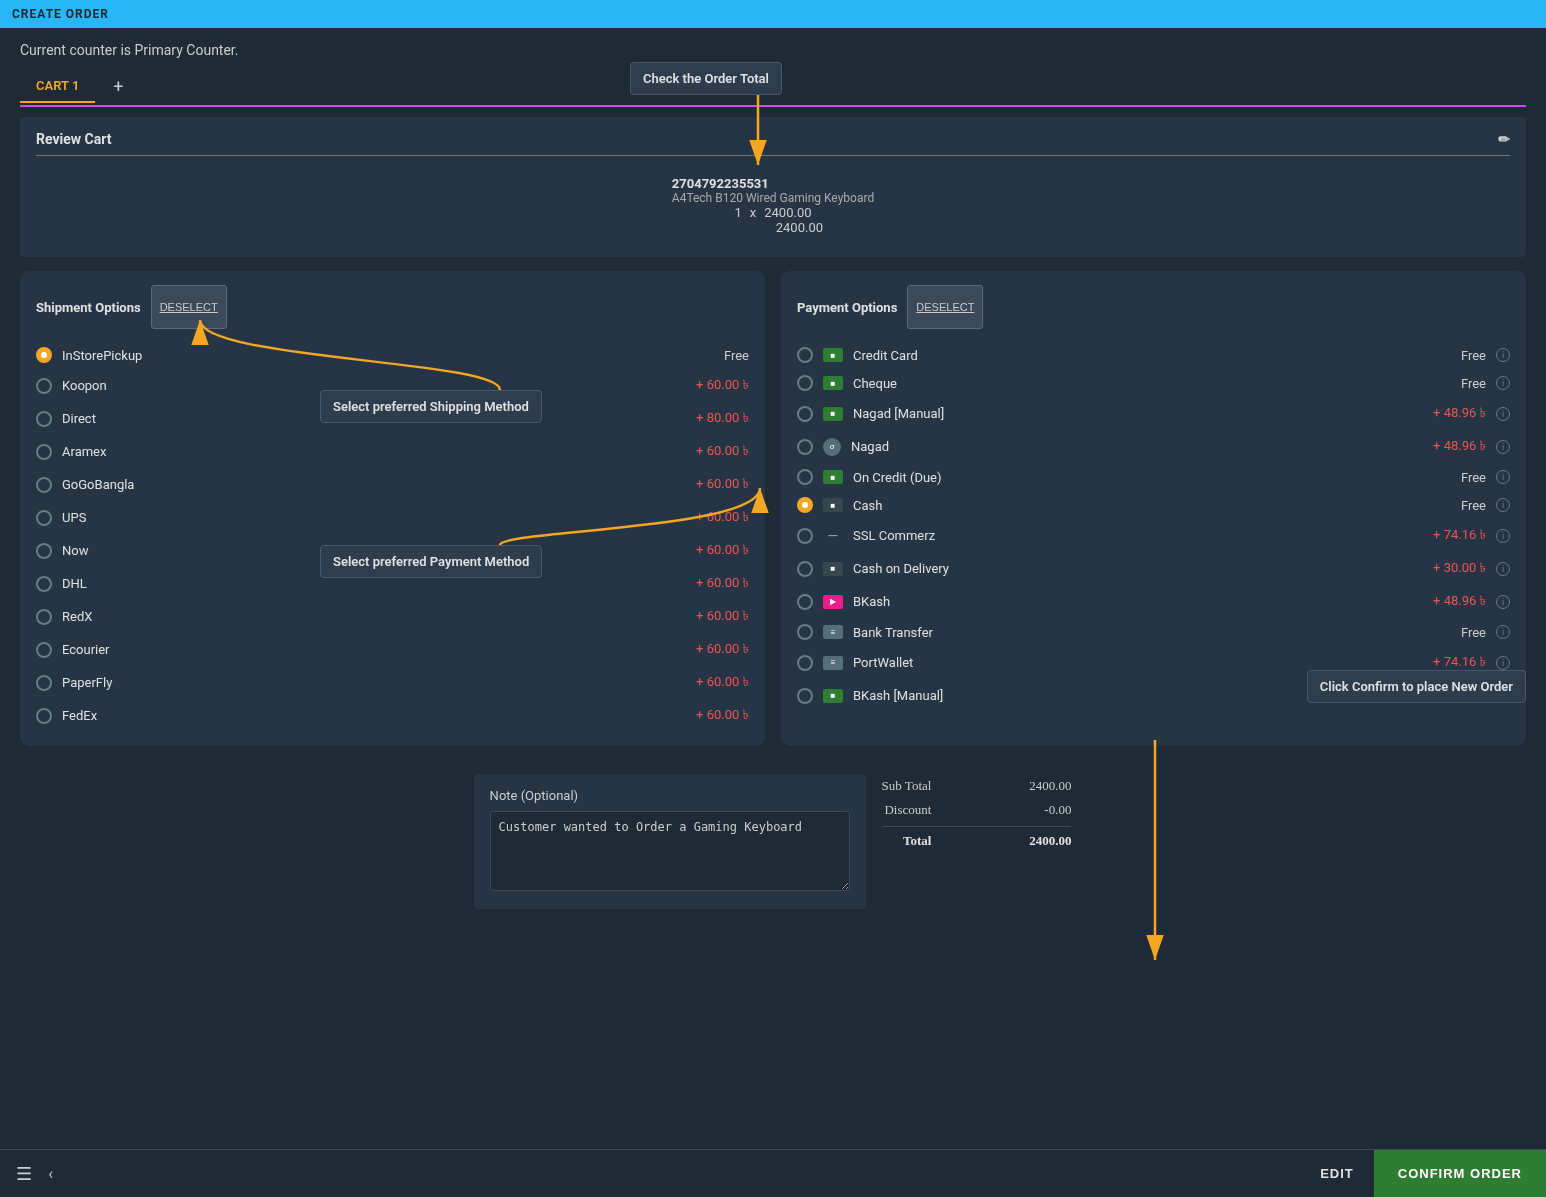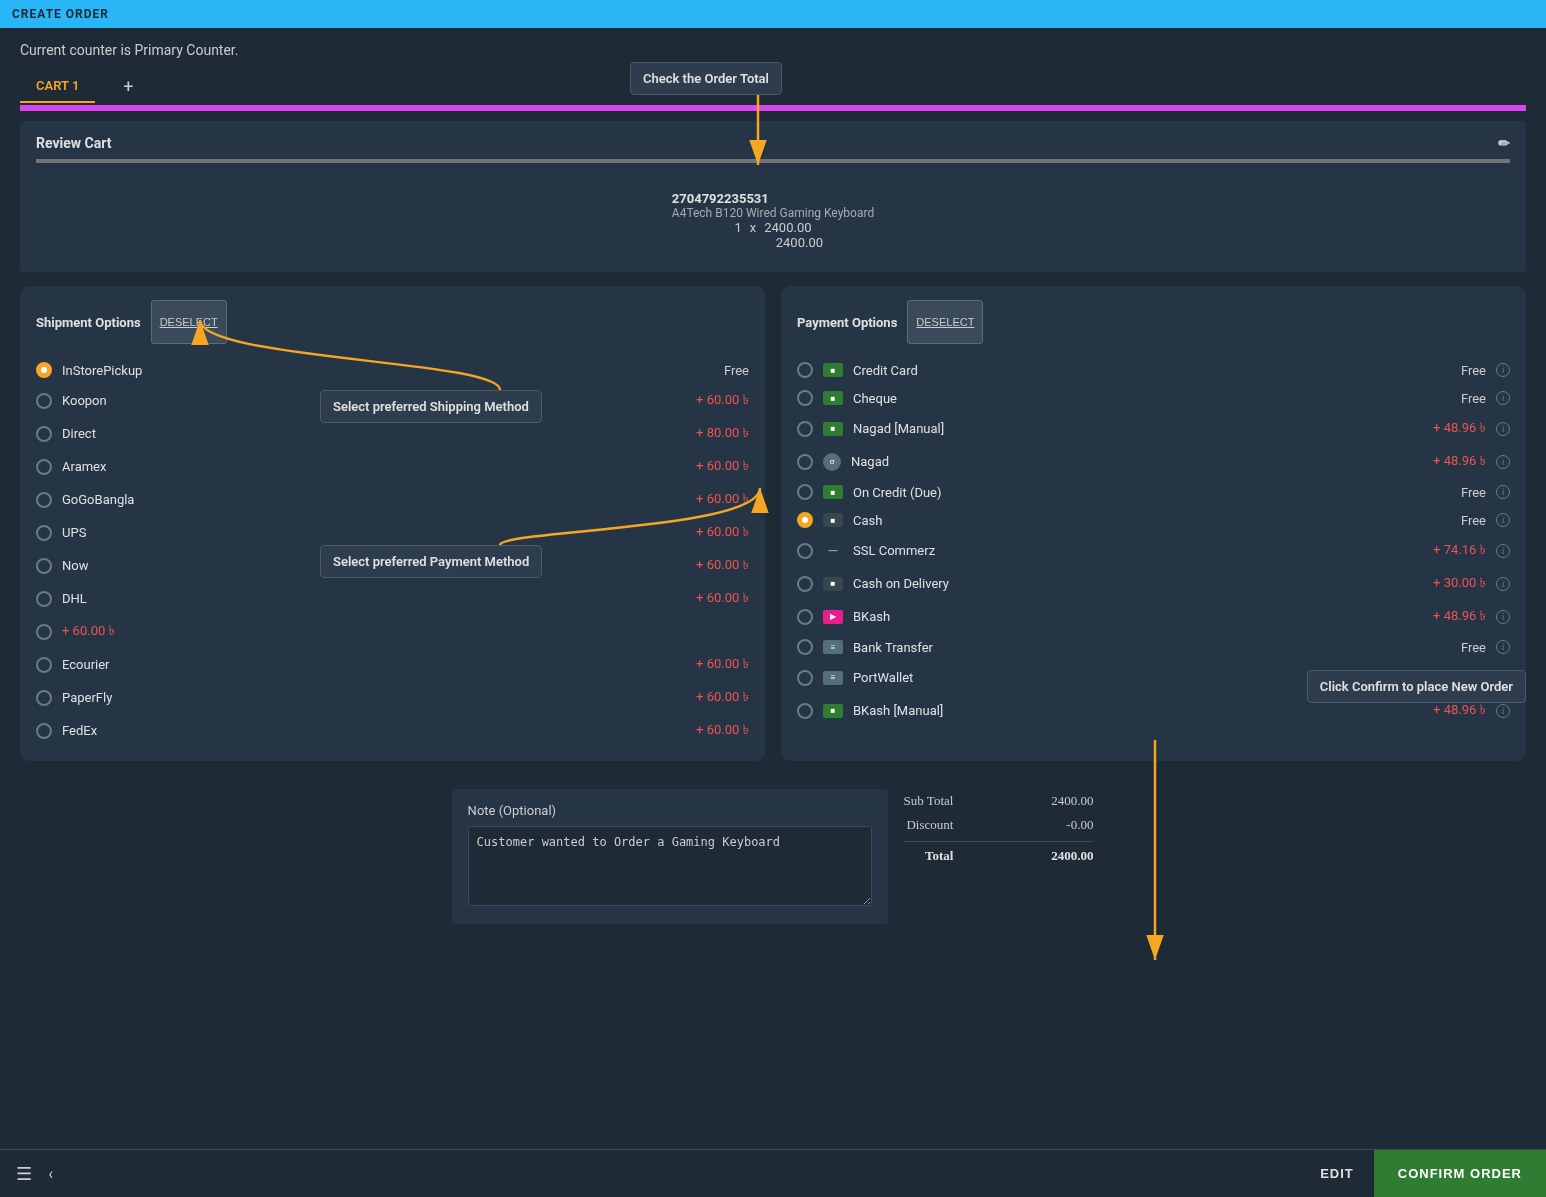--- a/index.html
+++ b/index.html
@@ -37,22 +37,22 @@
     .counter-text {
       font-size: 14px;
       color: #ccc;
       margin-bottom: 10px;
     }
 
     
     .tabs-row {
       display: flex;
       align-items: center;
-      gap: 16px;
-      border-bottom: 6px solid #d946ef;
+      gap: 6px;
+      border-bottom: 2px solid #d946ef;
       margin-bottom: 0;
     }
     .tab-item {
       padding: 8px 16px;
       font-size: 13px;
       font-weight: 600;
       color: #e0e0e0;
       cursor: pointer;
       border-bottom: 2px solid transparent;
     }
@@ -71,23 +71,23 @@
     .section-panel {
       background: #253545;
       border-radius: 4px;
       margin-top: 10px;
       padding: 14px 16px;
     }
     .section-title {
       font-size: 14px;
       font-weight: 700;
       color: #e0e0e0;
-      margin-bottom: 20px;
+      margin-bottom: 12px;
       padding-bottom: 8px;
-      border-bottom: 4px solid #737373;
+      border-bottom: 1px solid #737373;
       display: flex;
       justify-content: space-between;
       align-items: center;
     }
     .cart-item-row {
       display: flex;
       align-items: center;
       padding: 8px 0;
       flex-direction: column;
     }
@@ -236,21 +236,21 @@
       border-radius: 4px;
       margin-top: 14px;
       padding: 14px 16px;
     }
     .note-label {
       font-size: 13px;
       color: #ccc;
       margin-bottom: 8px;
     }
     .note-textarea {
-      width: 404px;
+      width: 360px;
       height: 80px;
       background: #1e2a35;
       border: 1px solid #3a4a5a;
       border-radius: 3px;
       color: #ccc;
       font-size: 12px;
       padding: 8px;
       resize: both;
       font-family: monospace;
     }
@@ -436,20 +436,21 @@
             <span class="option-label">Now</span>
             <span class="option-price">+ 60.00 ৳</span>
           </div>
           <div class="option-row">
             <div class="radio-circle"></div>
             <span class="option-label">DHL</span>
             <span class="option-price">+ 60.00 ৳</span>
           </div>
           <div class="option-row">
             <div class="radio-circle"></div>
+            <span class="option-label">RedX</span>
             <span class="option-price">+ 60.00 ৳</span>
           </div>
           <div class="option-row">
             <div class="radio-circle"></div>
             <span class="option-label">Ecourier</span>
             <span class="option-price">+ 60.00 ৳</span>
           </div>
           <div class="option-row">
             <div class="radio-circle"></div>
             <span class="option-label">PaperFly</span>

